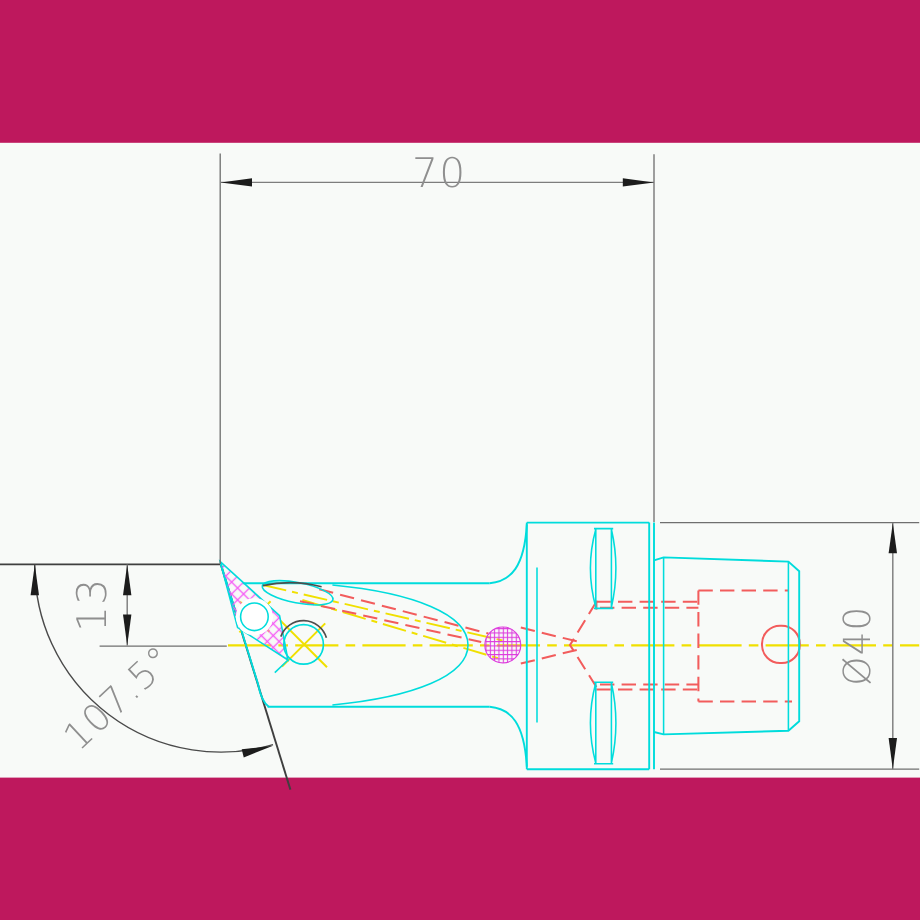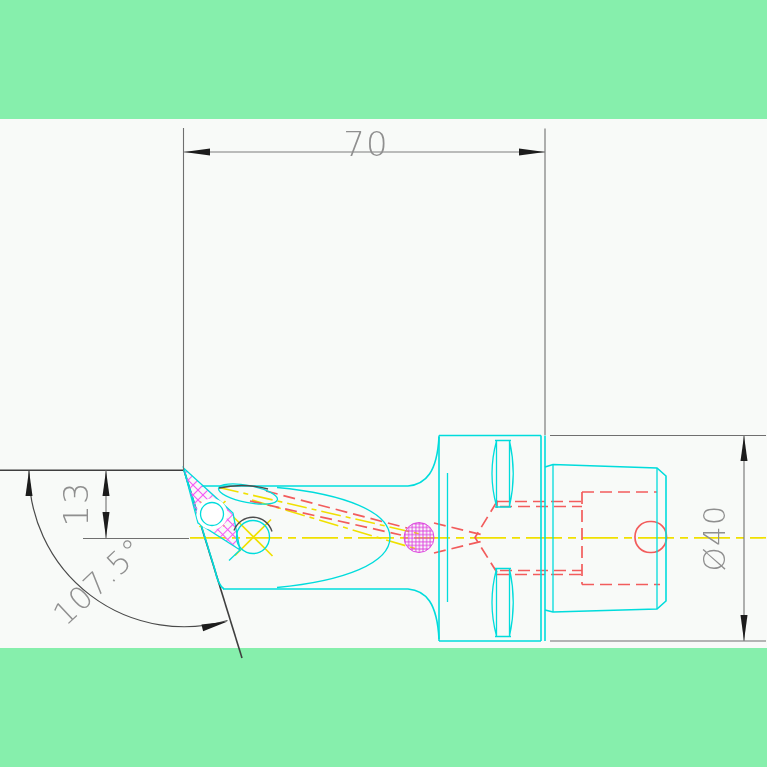--- a/index.html
+++ b/index.html
@@ -1,16 +1,16 @@
 <!DOCTYPE html>
 <html><head>
 <meta charset="utf-8">
 <style>
   html,body{margin:0;padding:0;background:#ffffff;}
-  .stage{position:relative;width:767px;height:767px;background:#86efac;overflow:hidden;}
+  .stage{position:relative;width:767px;height:767px;background:#be185d;overflow:hidden;}
   svg{position:absolute;left:0;top:0;}
   .dimline{stroke:#7d7d7d;stroke-width:1.2;fill:none;}
   .extline{stroke:#6f6f6f;stroke-width:1.1;fill:none;}
   .objline{stroke:#3f3f3f;stroke-width:1.6;fill:none;}
   .arcdim{stroke:#4a4a4a;stroke-width:1.2;fill:none;}
   .arrow{fill:#1c1c1c;stroke:none;}
   .cyan{stroke:#00dcdc;stroke-width:1.6;fill:none;}
   .cyanthin{stroke:#00dcdc;stroke-width:1.3;fill:none;}
   .red{stroke:#f25c5c;stroke-width:1.7;fill:none;stroke-dasharray:12 6;}
   .redsolid{stroke:#f25c5c;stroke-width:1.7;fill:none;}

